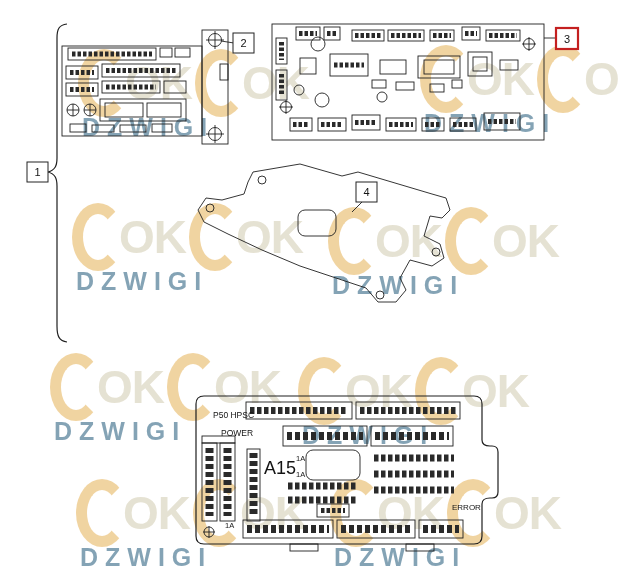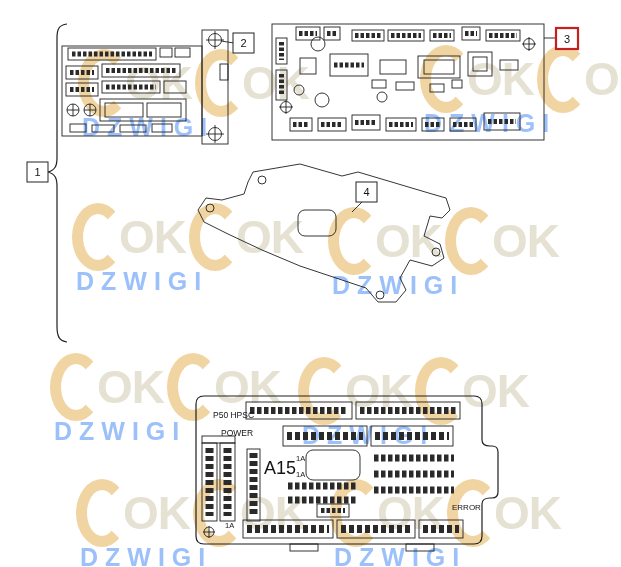--- a/index.html
+++ b/index.html
@@ -6,21 +6,21 @@
   body{width:621px;height:567px;position:relative;overflow:hidden;
        font-family:"Liberation Sans",sans-serif;}
 
   
   .wm-tile{position:absolute;opacity:.5;z-index:0;pointer-events:none;white-space:nowrap;}
   .wm-row{height:54px;display:flex;align-items:center;justify-content:flex-end;}
   .wm-b{display:inline-block;width:30px;height:46px;border:11px solid #e3aa45;
         border-right-color:transparent;border-radius:50%;margin-right:-5px;flex:none;}
   .wm-ok{font-weight:bold;font-size:46px;line-height:1;color:#cdc6a8;
          letter-spacing:-1px;margin-right:3px;}
-  .wm-brand{font-weight:bold;font-size:25px;line-height:1;color:#3b82f6;
+  .wm-brand{font-weight:bold;font-size:25px;line-height:1;color:#0c4a6e;
             letter-spacing:7px;margin-top:5px;margin-left:4px;}
 
   
   #diagram{position:absolute;left:0;top:0;z-index:1;}
   .ln{stroke:#1f1f1f;stroke-width:.9;fill:none;}
   .ln2{stroke:#1f1f1f;stroke-width:1.2;fill:none;}
   .pins{stroke:#2a2a2a;stroke-width:7;stroke-dasharray:4.5 2.5;fill:none;}
   .pinsv{stroke:#2a2a2a;stroke-width:8;stroke-dasharray:5 3;fill:none;}
   .pins-sm{stroke:#2a2a2a;stroke-width:5;stroke-dasharray:3.5 2;fill:none;}
   .callout-box{fill:#fff;stroke:#222;stroke-width:1;}

